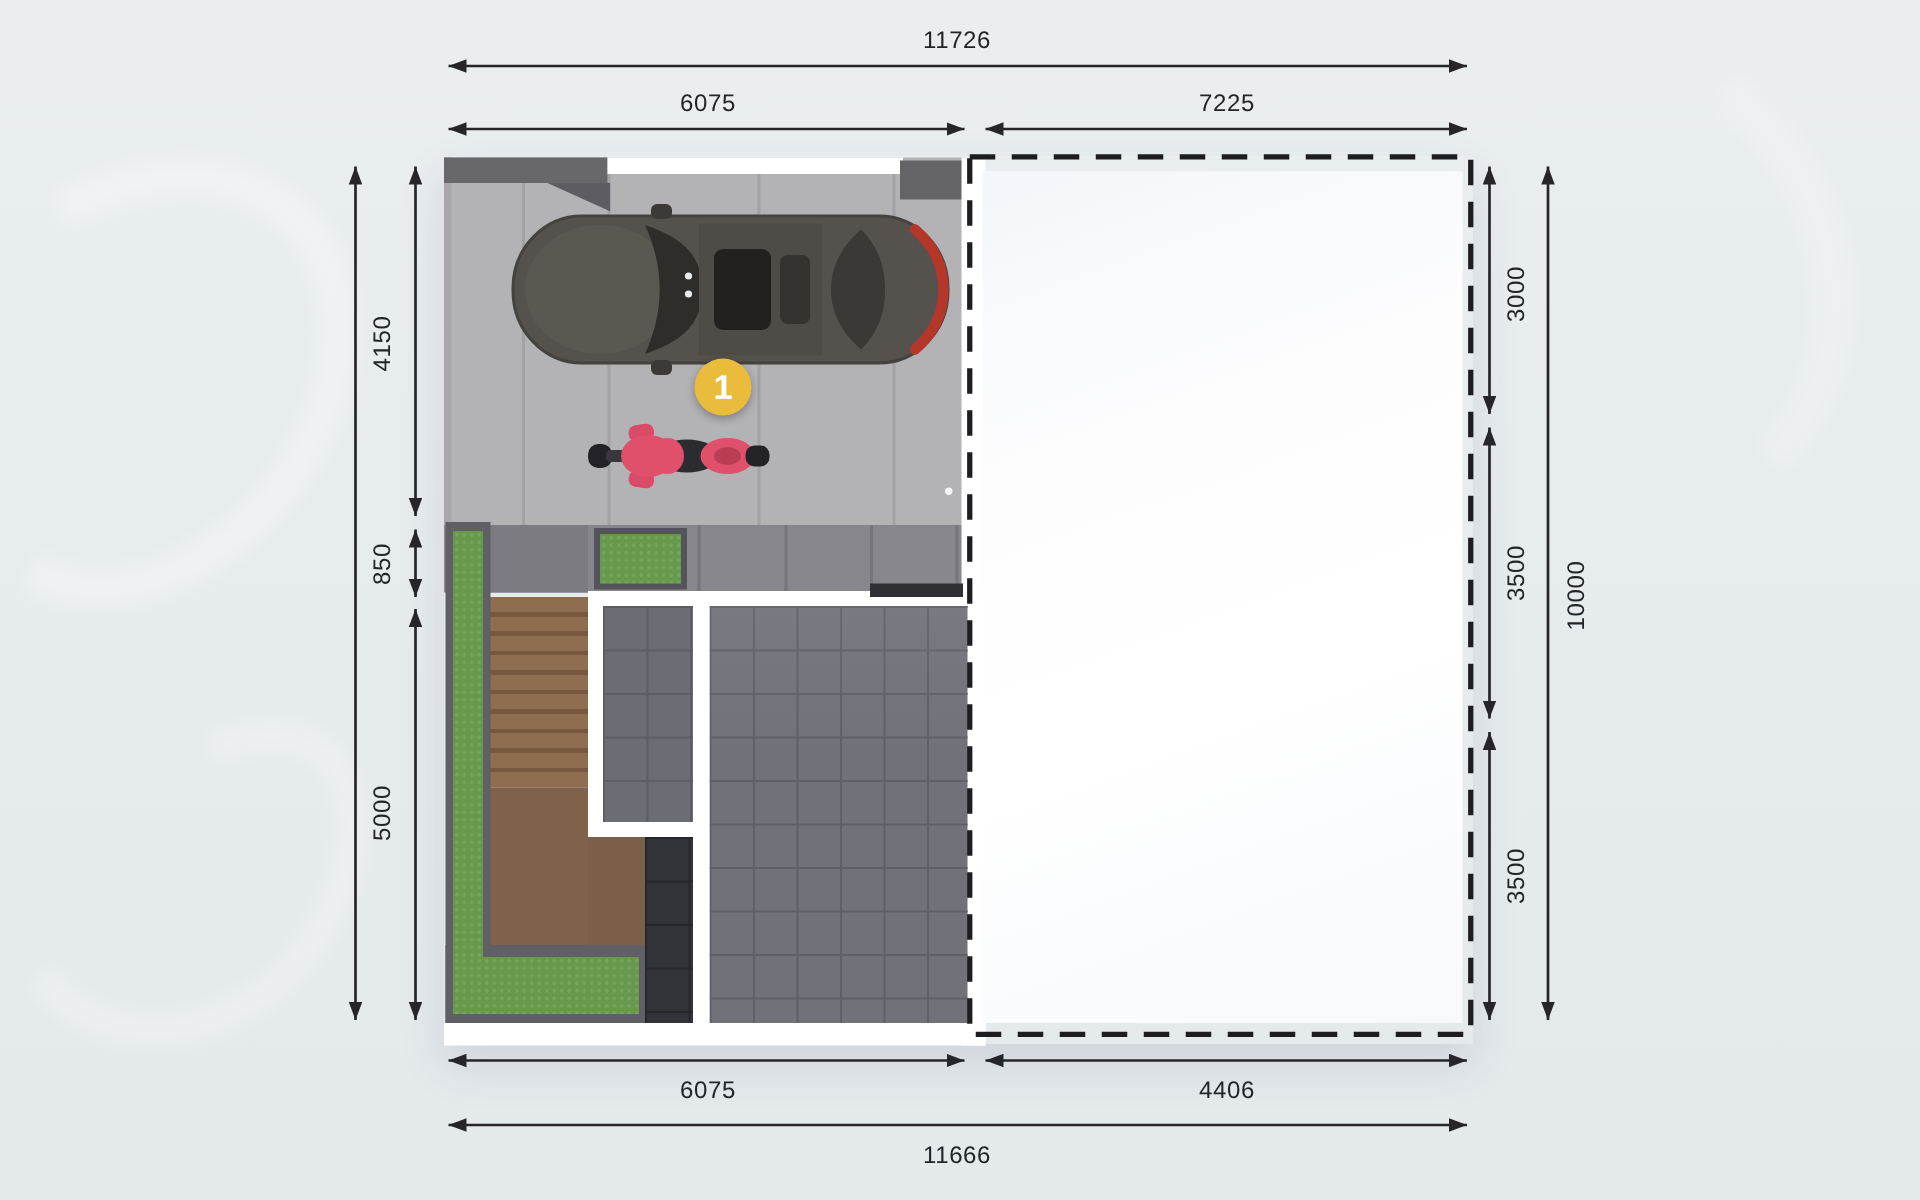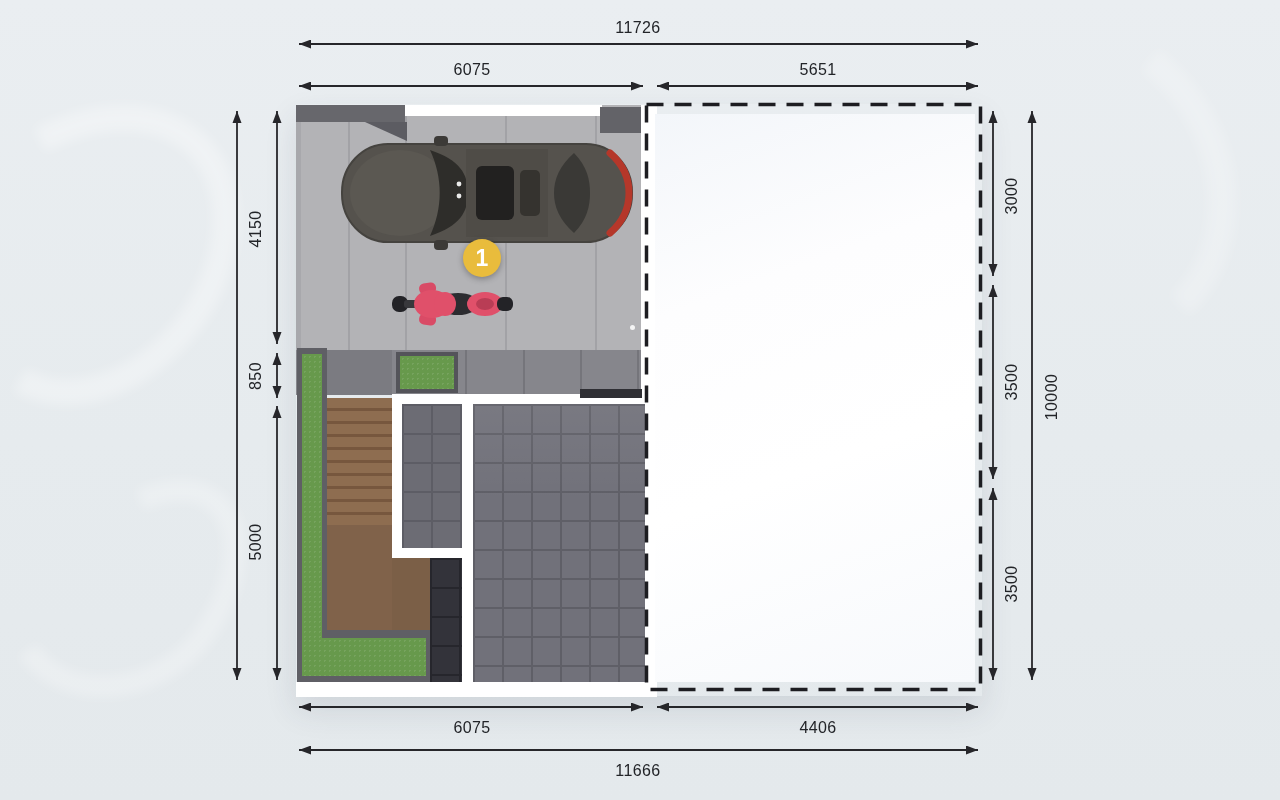--- a/index.html
+++ b/index.html
@@ -176,21 +176,21 @@
       <line x1="299" y1="707" x2="643" y2="707" marker-start="url(#ahS)" marker-end="url(#ahE)"></line>
       <line x1="657" y1="707" x2="978" y2="707" marker-start="url(#ahS)" marker-end="url(#ahE)"></line>
       <line x1="299" y1="750" x2="978" y2="750" marker-start="url(#ahS)" marker-end="url(#ahE)"></line>
     </g>
     <rect x="646.5" y="104.5" width="334" height="585" fill="none" stroke="#1d1d21" stroke-width="3.5" stroke-dasharray="17 11"></rect>
   </svg>
 
   <div class="label-layer">
     <div class="dim-label" style="left:598px;top:18px;">11726</div>
     <div class="dim-label" style="left:432px;top:60px;">6075</div>
-    <div class="dim-label" style="left:778px;top:60px;">5651</div>
+    <div class="dim-label" style="left:778px;top:60px;">7225</div>
     <div class="dim-label v" style="left:216px;top:219px;">4150</div>
     <div class="dim-label v" style="left:216px;top:366px;">850</div>
     <div class="dim-label v" style="left:216px;top:532px;">5000</div>
     <div class="dim-label v" style="left:972px;top:186px;">3000</div>
     <div class="dim-label v" style="left:972px;top:372px;">3500</div>
     <div class="dim-label v" style="left:972px;top:574px;">3500</div>
     <div class="dim-label v" style="left:1012px;top:387px;">10000</div>
     <div class="dim-label" style="left:432px;top:718px;">6075</div>
     <div class="dim-label" style="left:778px;top:718px;">4406</div>
     <div class="dim-label" style="left:598px;top:761px;">11666</div>

